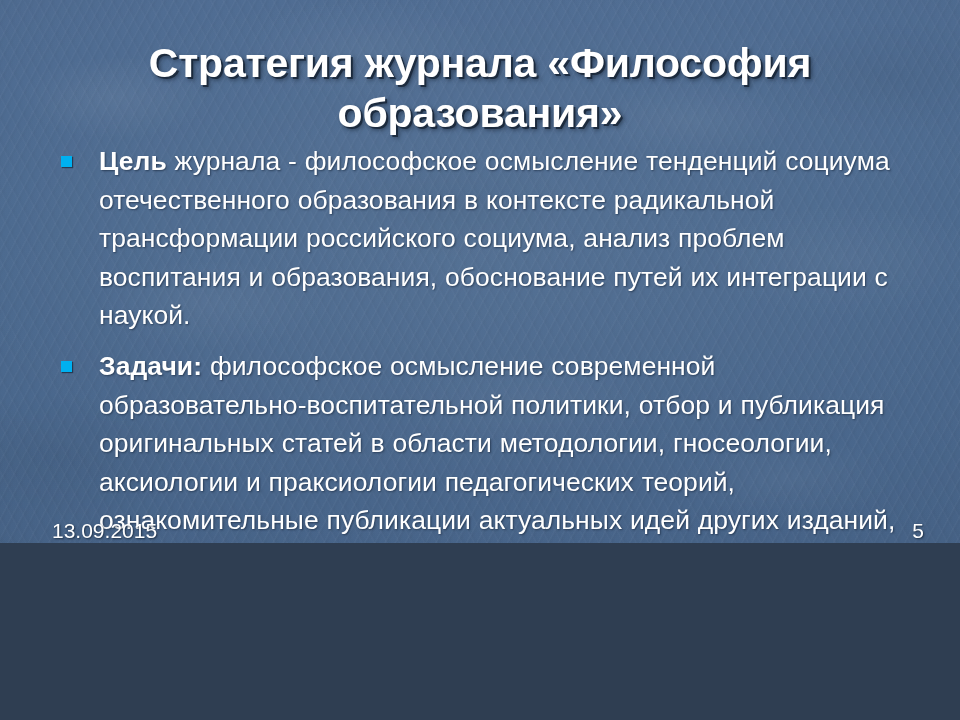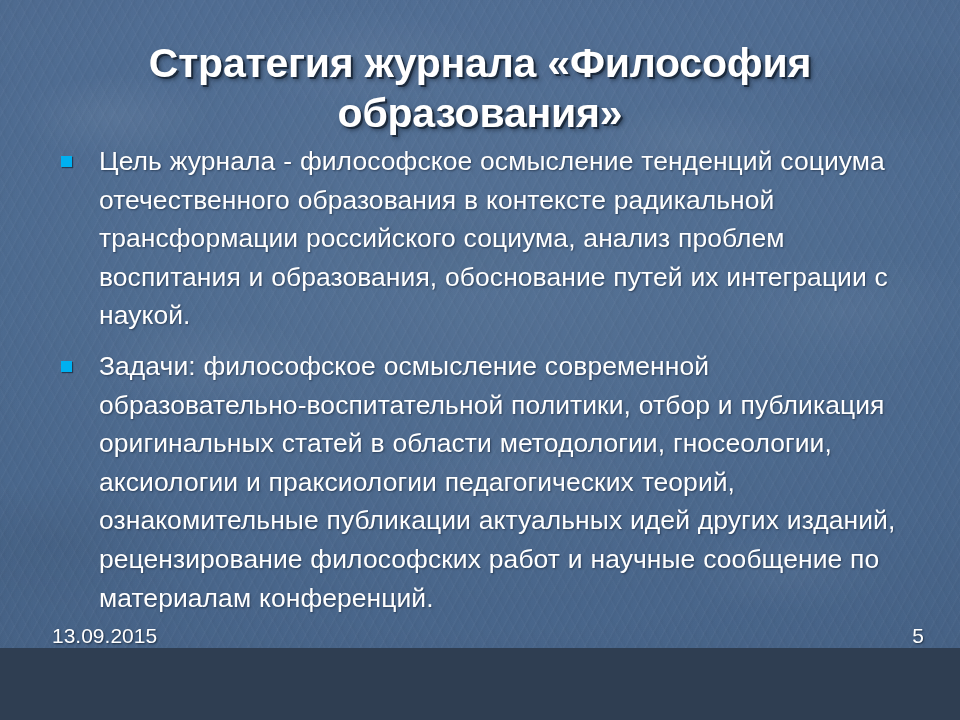--- a/index.html
+++ b/index.html
@@ -5,21 +5,21 @@
 <style>
   html, body {
     margin: 0;
     padding: 0;
     background: #2f3e52;
   }
 
   #slide {
     position: relative;
     width: 960px;
-    height: 648px;
+    height: 543px;
     overflow: hidden;
     background-color: #4d6a8f;
     background-image:
       
       radial-gradient(ellipse 140px 60px at 12% 18%, rgba(255,255,255,0.055), rgba(255,255,255,0) 70%),
       radial-gradient(ellipse 180px 70px at 38% 9%,  rgba(255,255,255,0.040), rgba(255,255,255,0) 72%),
       radial-gradient(ellipse 150px 55px at 72% 22%, rgba(255,255,255,0.045), rgba(255,255,255,0) 70%),
       radial-gradient(ellipse 200px 80px at 88% 48%, rgba(255,255,255,0.035), rgba(255,255,255,0) 72%),
       radial-gradient(ellipse 170px 65px at 22% 56%, rgba(255,255,255,0.040), rgba(255,255,255,0) 70%),
       radial-gradient(ellipse 190px 70px at 55% 74%, rgba(255,255,255,0.030), rgba(255,255,255,0) 72%),
@@ -103,21 +103,21 @@
   .bullet-text {
     font-size: 26.5px;
     line-height: 38.6px;
     color: #ffffff;
     text-shadow: 1px 1px 2px rgba(15,28,45,0.55);
     letter-spacing: 0.05px;
     word-spacing: 0.4px;
   }
 
   .bullet-text b {
-    font-weight: normal;
+    font-weight: bold;
   }
 
   
   .footer-text {
     position: absolute;
     bottom: 0;
     font-family: "Liberation Sans", "DejaVu Sans", sans-serif;
     font-size: 21px;
     color: #ffffff;
     text-shadow: 1px 1px 2px rgba(12,24,40,0.7);

